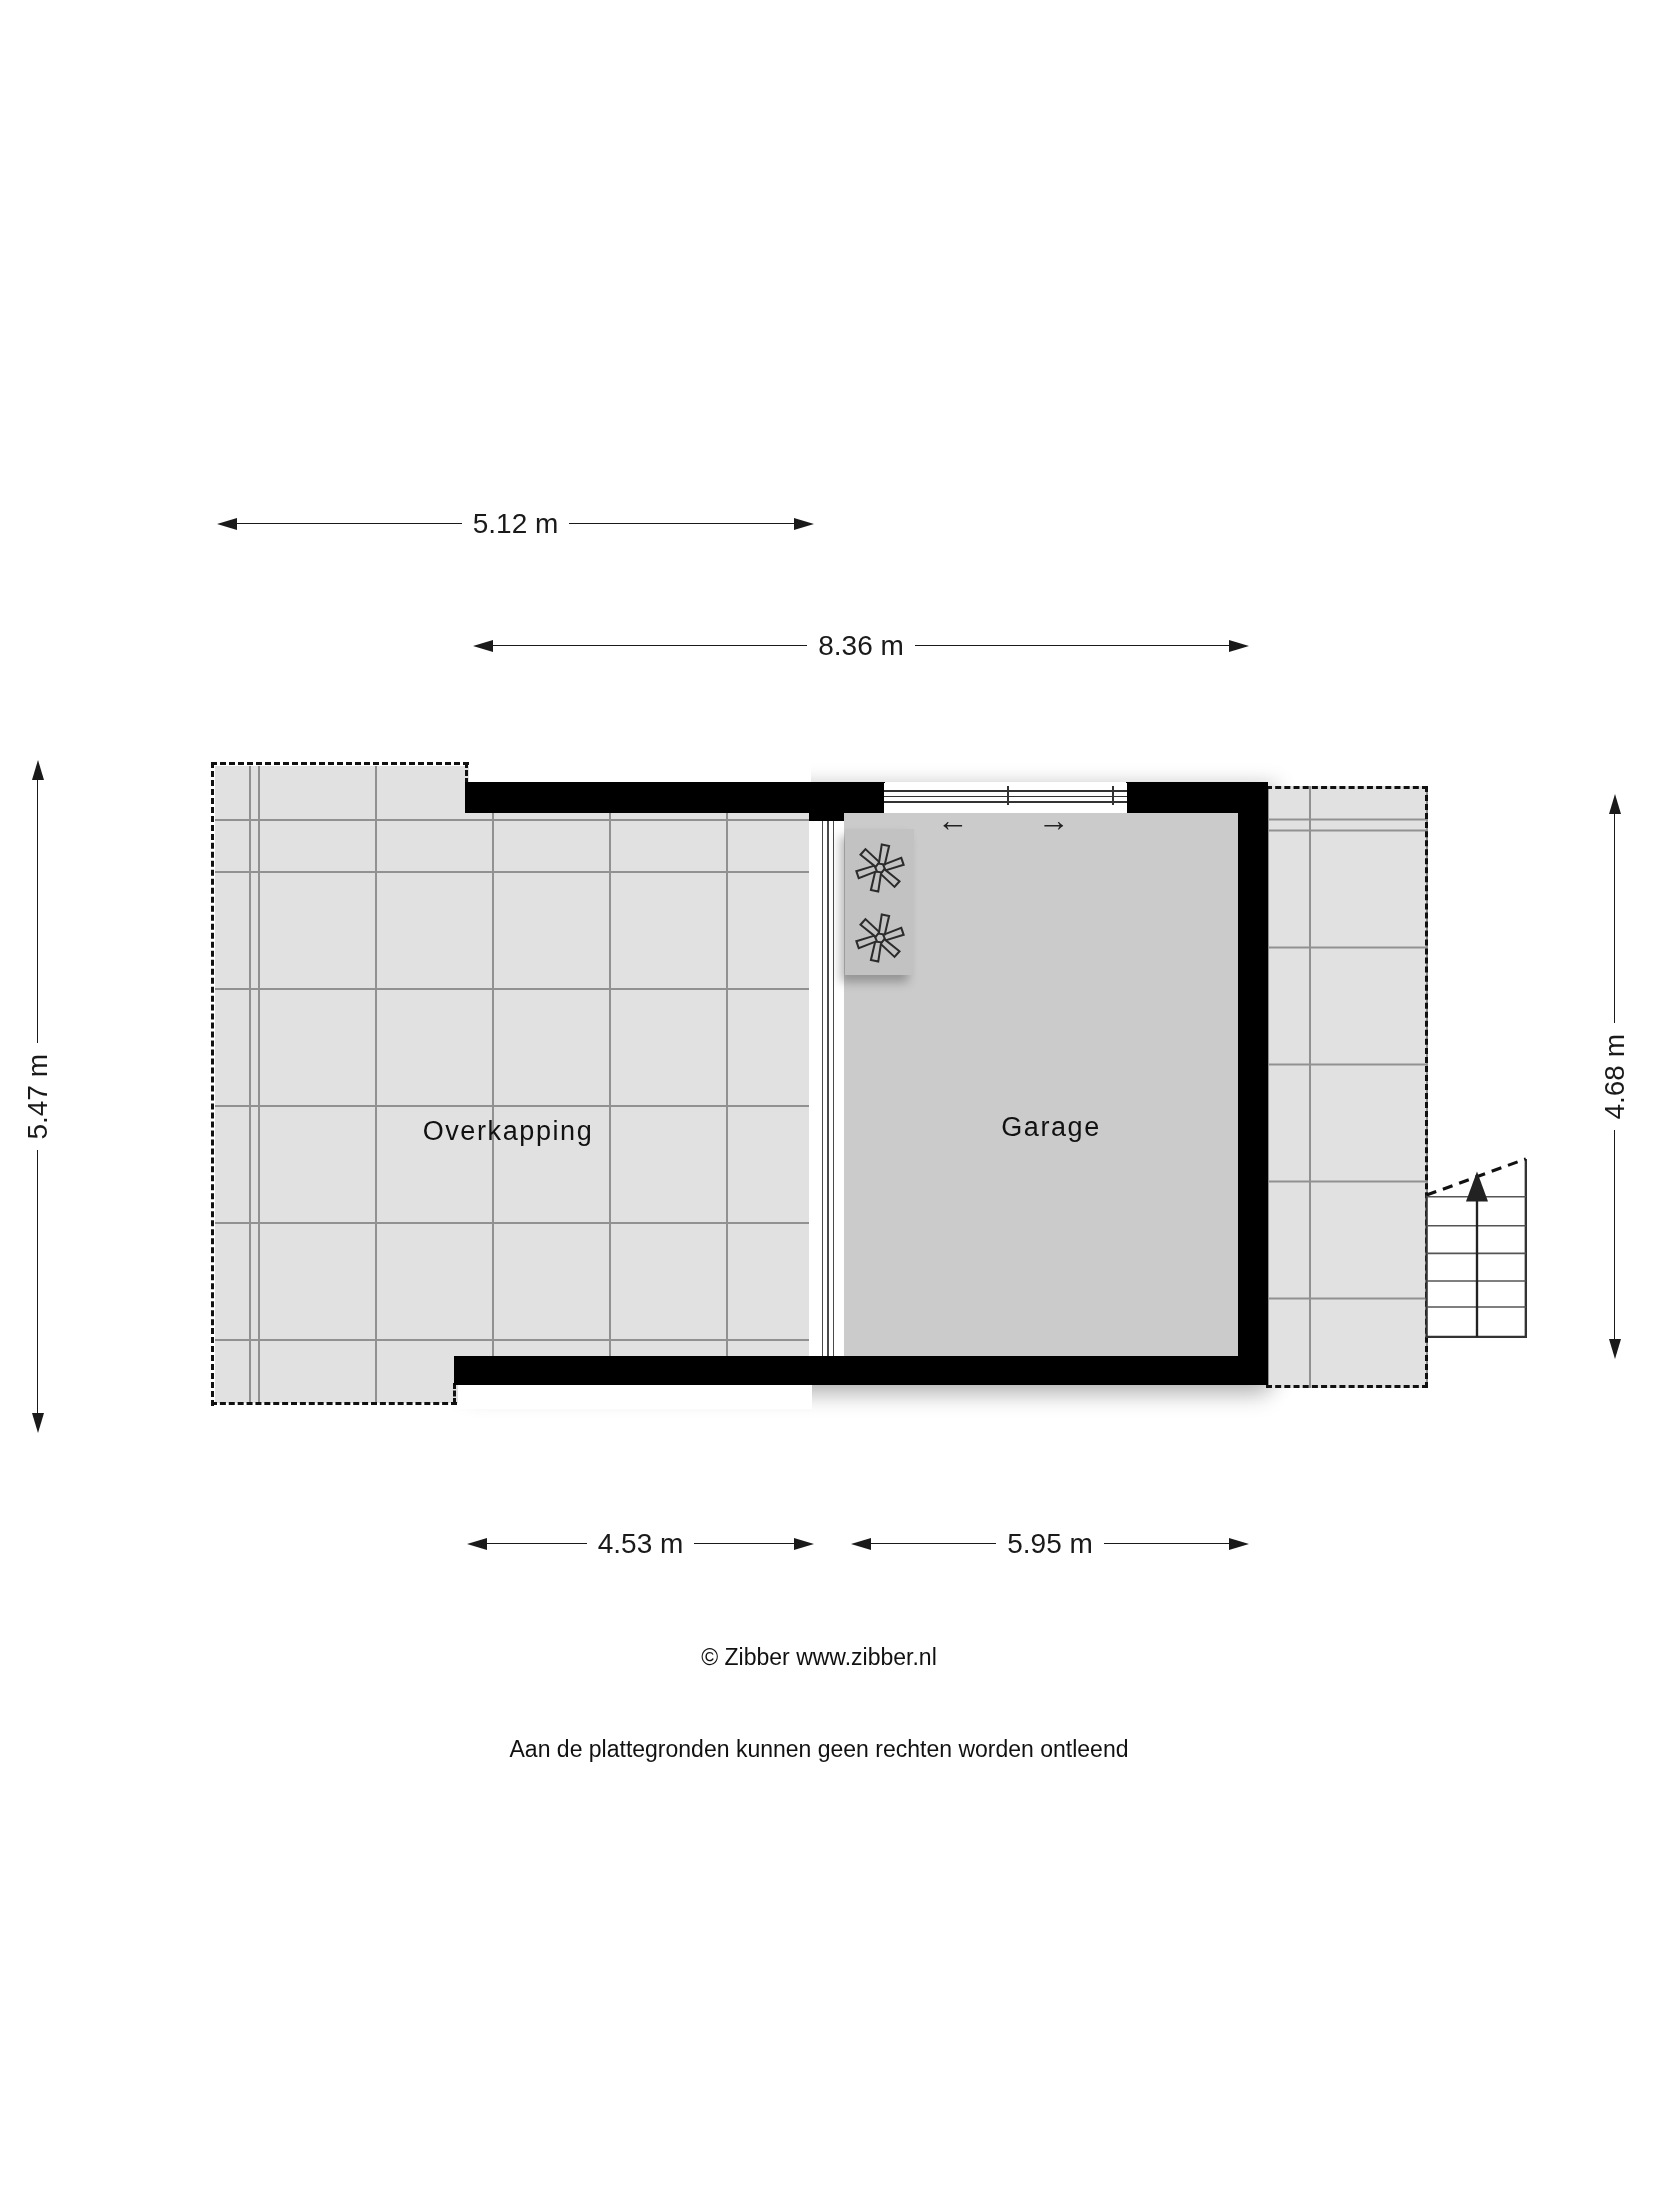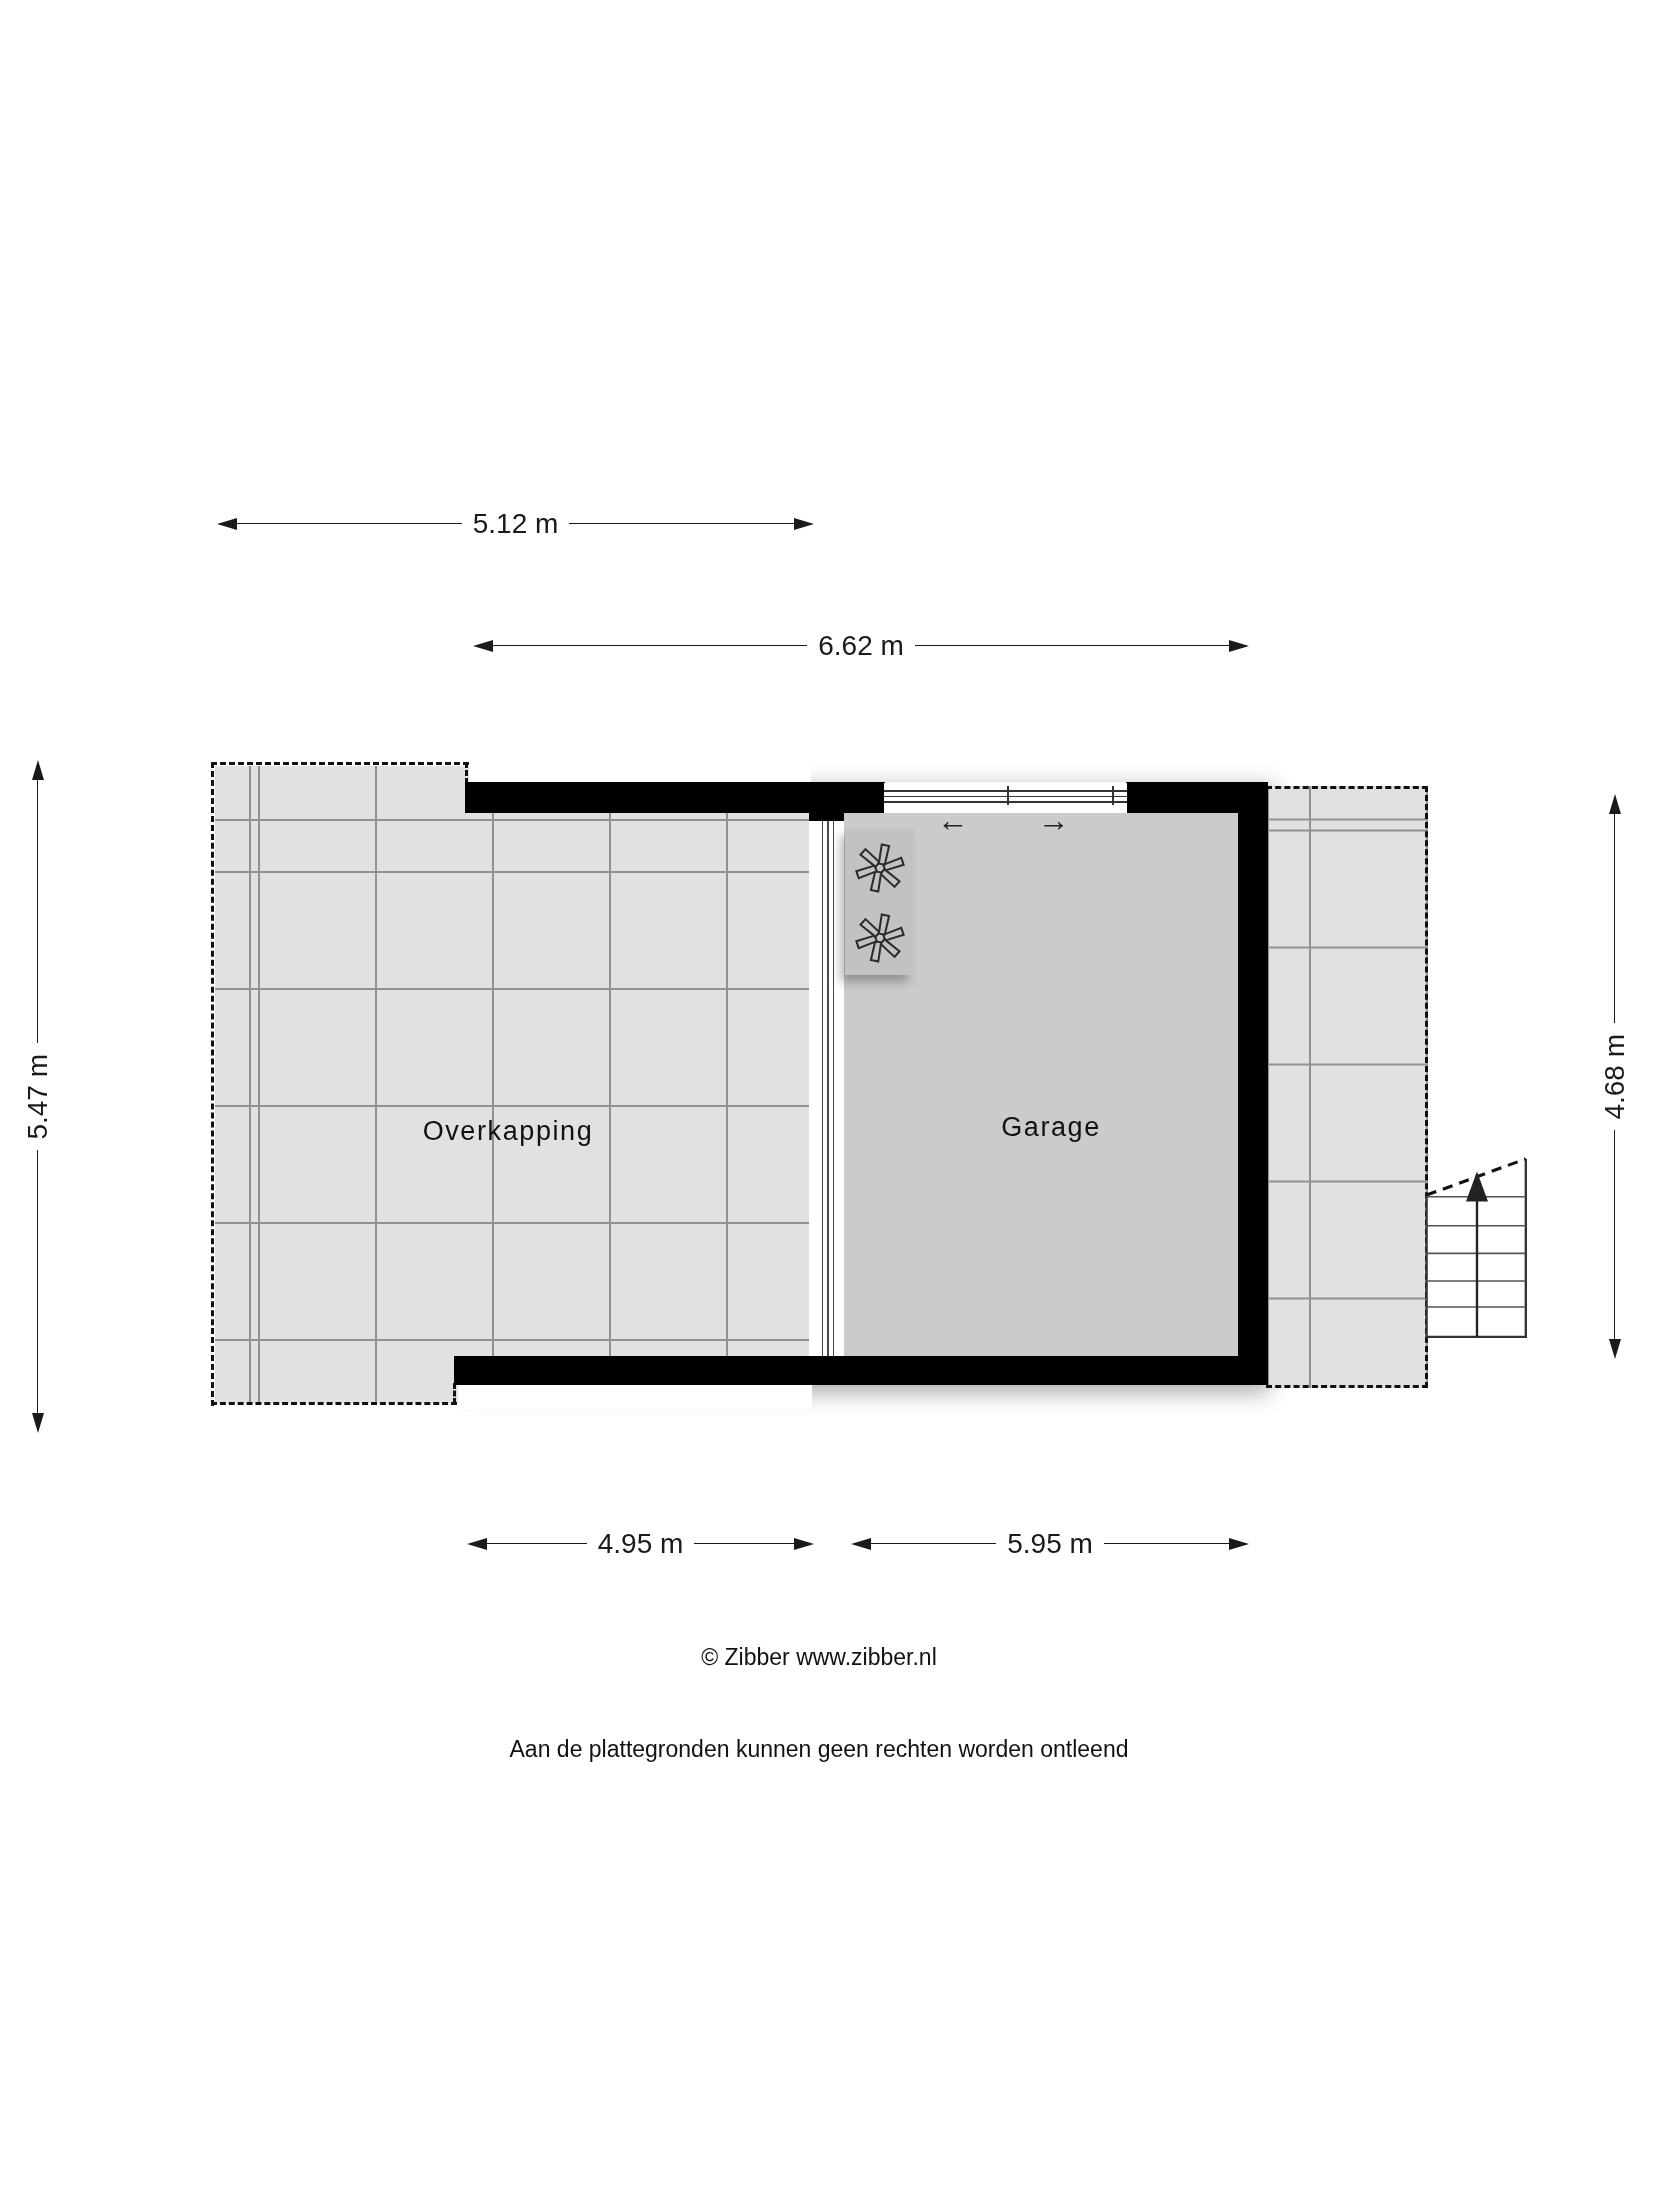--- a/index.html
+++ b/index.html
@@ -166,29 +166,29 @@
     <span class="ah ah-l"></span>
     <span class="line"></span>
     <span class="lbl">5.12 m</span>
     <span class="line"></span>
     <span class="ah ah-r"></span>
   </div>
 
   <div class="abs dim dim-h" style="left:473px;top:633px;width:776px;">
     <span class="ah ah-l"></span>
     <span class="line"></span>
-    <span class="lbl">6.62 m</span>
+    <span class="lbl">8.36 m</span>
     <span class="line"></span>
     <span class="ah ah-r"></span>
   </div>
 
   <div class="abs dim dim-h" style="left:467px;top:1531px;width:347px;">
     <span class="ah ah-l"></span>
     <span class="line"></span>
-    <span class="lbl">4.95 m</span>
+    <span class="lbl">4.53 m</span>
     <span class="line"></span>
     <span class="ah ah-r"></span>
   </div>
 
   <div class="abs dim dim-h" style="left:851px;top:1531px;width:398px;">
     <span class="ah ah-l"></span>
     <span class="line"></span>
     <span class="lbl">5.95 m</span>
     <span class="line"></span>
     <span class="ah ah-r"></span>

